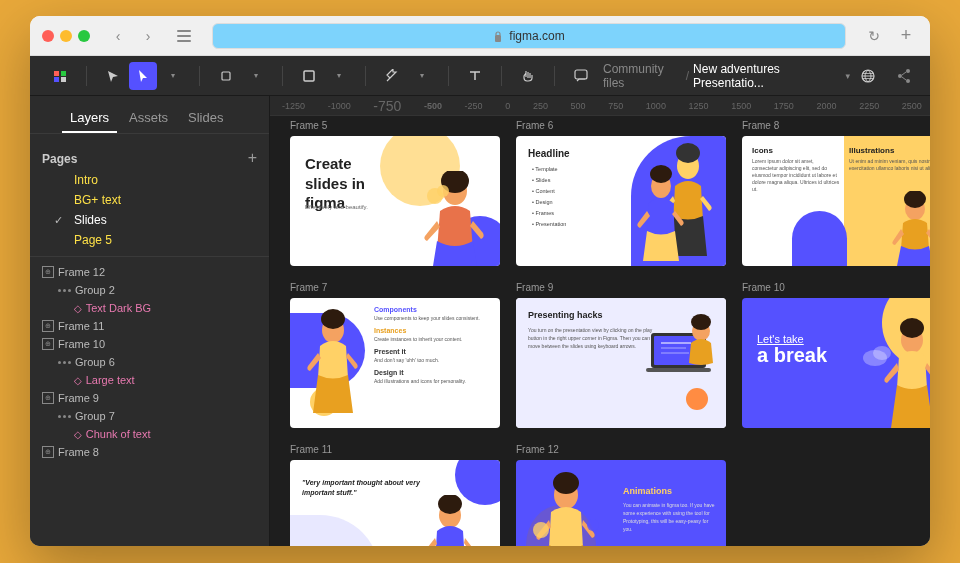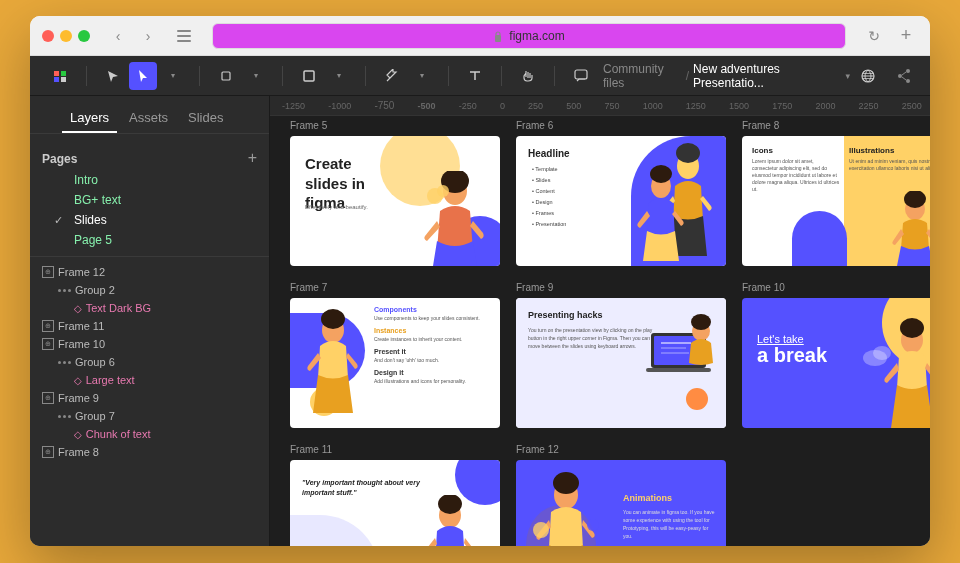--- a/index.html
+++ b/index.html
@@ -73,21 +73,21 @@
       cursor: pointer;
       display: flex;
       align-items: center;
       justify-content: center;
       margin-left: 4px;
     }
 
     .address-bar {
       flex: 1;
       height: 26px;
-      background: #d946ef;
+      background: #7dd3fc;
       border: 1px solid #ddd;
       border-radius: 6px;
       display: flex;
       align-items: center;
       justify-content: center;
       gap: 6px;
       font-size: 12px;
       color: #333;
       margin: 0 8px;
     }
@@ -257,21 +257,21 @@
       font-size: 16px;
       cursor: pointer;
       line-height: 1;
     }
 
     .sidebar-item {
       display: flex;
       align-items: center;
       padding: 3px 12px 3px 24px;
       font-size: 12px;
-      color: #86efac;
+      color: #fde047;
       cursor: pointer;
       gap: 6px;
     }
 
     .sidebar-item.active {
       color: #fff;
     }
 
     .sidebar-item-check {
       color: #bbb;
@@ -651,21 +651,21 @@
           </div>
         </div>
       </div>
 
       <div class="canvas-area">
 
         <div class="ruler-h">
           <div style="display:flex; align-items:center; width:100%; padding: 0 8px; justify-content:space-between;">
             <span style="font-size:9px; color:#666;">-1250</span>
             <span style="font-size:9px; color:#666;">-1000</span>
-            <span style="font-size:10px; color:#666;">-750</span>
+            <span style="font-size:14px; color:#666;">-750</span>
             <span style="font-size:9px; color:#666;font-weight:bold;">-500</span>
             <span style="font-size:9px; color:#666;">-250</span>
             <span style="font-size:9px; color:#666;">0</span>
             <span style="font-size:9px; color:#666;">250</span>
             <span style="font-size:9px; color:#666;">500</span>
             <span style="font-size:9px; color:#666;">750</span>
             <span style="font-size:9px; color:#666;">1000</span>
             <span style="font-size:9px; color:#666;">1250</span>
             <span style="font-size:9px; color:#666;">1500</span>
             <span style="font-size:9px; color:#666;">1750</span>
@@ -897,21 +897,21 @@
                     <path d="M30 42 Q45 32 60 42 L62 78 Q45 84 28 78 Z" fill="#FFD166"></path>
                     <path d="M28 50 L16 65 Q14 69 18 70 L30 57" fill="#F4A261"></path>
                     <path d="M62 50 L73 63 Q75 67 71 68 L61 55" fill="#F4A261"></path>
                     <path d="M28 75 L22 120 L68 120 L62 75 Q45 83 28 75Z" fill="#E8A020"></path>
                     <ellipse cx="45" cy="13" rx="13" ry="11" fill="#2D1B0E"></ellipse>
 
                     <circle cx="20" cy="60" r="8" fill="#FFD166" opacity="0.8"></circle>
                     <circle cx="72" cy="55" r="6" fill="#5551FF" opacity="0.8"></circle>
                   </svg>
 
-                  <div style="position:absolute; top:33px; right:8px; width:95px;margin-left:32px;">
+                  <div style="position:absolute; top:26px; right:8px; width:95px;margin-left:32px;">
                     <div style="font-size:9px; font-weight:800; color:#FFD166; margin-bottom:5px;">Animations</div>
                     <div style="font-size:5px; color:#ddd; line-height:1.6;">You can animate in figma too. If you have some experience with using the tool for Prototyping, this will be easy-peasy for you.</div>
                   </div>
                 </div>
               </div>
 
               <div style="position:relative; opacity:0;">
                 <div style="width:210px; height:130px; background:#333; border-radius:4px;"></div>
               </div>
 

